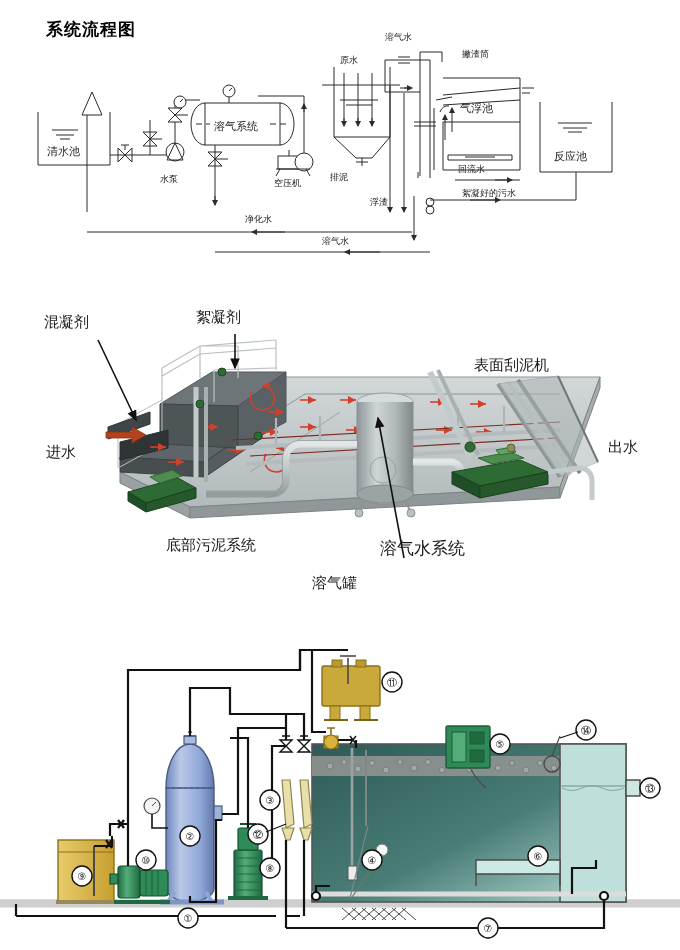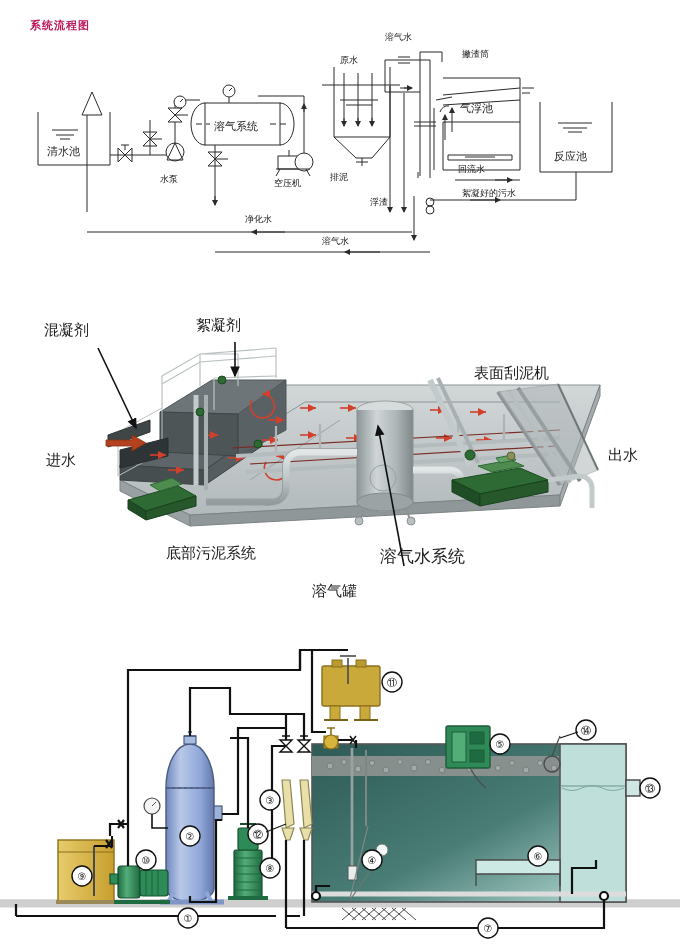--- a/index.html
+++ b/index.html
@@ -2,25 +2,25 @@
 <html><head>
 <meta charset="utf-8">
 <style>
   html,body{margin:0;padding:0;background:#ffffff;}
   body{width:680px;height:950px;font-family:"Liberation Sans","DejaVu Sans",sans-serif;color:#111;overflow:hidden;}
   .page{position:relative;width:680px;height:950px;background:#fff;}
 
   
   .panel{position:absolute;left:0;width:680px;background:#fff;}
   #panel-flow{top:0;height:268px;}
-  #panel-iso{top:280px;height:360px;}
+  #panel-iso{top:272px;height:360px;}
   #panel-section{top:628px;height:322px;}
 
-  .title{position:absolute;left:30px;top:18px;font-size:11px;font-weight:bold;letter-spacing:1px;
-         font-family:"DejaVu Sans","Liberation Sans",sans-serif;color:#be185d;}
+  .title{position:absolute;left:46px;top:18px;font-size:17px;font-weight:bold;letter-spacing:1px;
+         font-family:"DejaVu Sans","Liberation Sans",sans-serif;color:#000000;}
 
   svg{display:block;}
   .lbl{font-family:"DejaVu Sans","Liberation Sans",sans-serif;fill:#1a1a1a;}
   .lbl-sm{font-size:9px;}
   .lbl-md{font-size:11px;}
   .lbl-lg{font-size:15px;}
   .lbl-xl{font-size:17px;}
   .ln{stroke:#2b2b2b;fill:none;}
   .ln1{stroke-width:1;}
   .wt{fill:#ffffff;}

